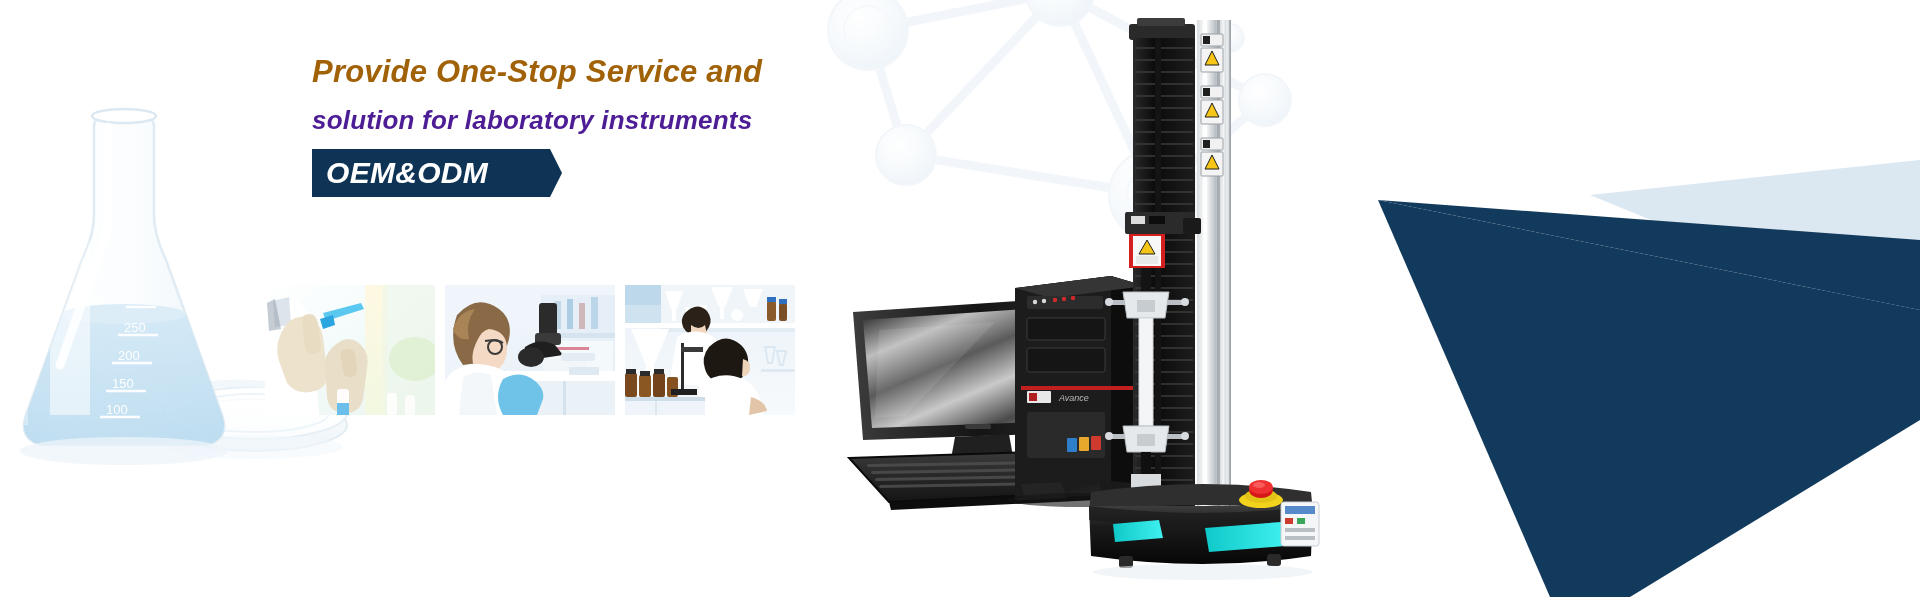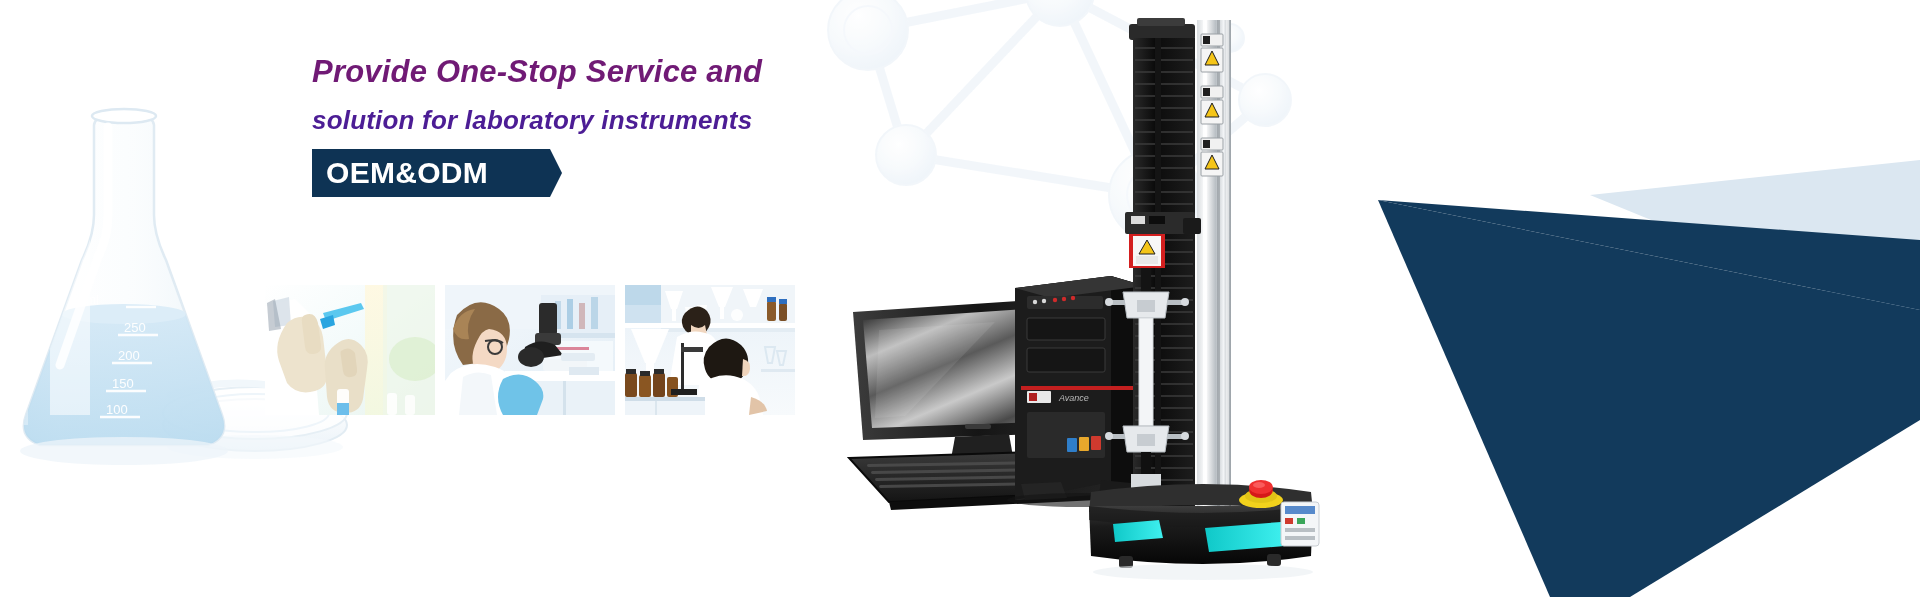--- a/index.html
+++ b/index.html
@@ -16,33 +16,33 @@
 
   
   .deco{position:absolute;right:0;top:0;width:620px;height:597px;pointer-events:none;}
 
   
   .glassware{position:absolute;left:-10px;top:95px;width:420px;height:400px;}
 
   
   .copy{position:absolute;left:312px;top:56px;width:640px;}
   .line1{
-    font-size:31px;font-weight:bold;font-style:italic;color:#701a75;
+    font-size:31px;font-weight:bold;font-style:italic;color:#a16207;
     letter-spacing:.2px;line-height:1.0;white-space:nowrap;
   }
   .line2{
     margin-top:20px;
     font-size:26px;font-weight:bold;font-style:italic;color:#4c1d95;
     letter-spacing:.2px;line-height:1.0;white-space:nowrap;
   }
   .badge-wrap{margin-top:16px;position:relative;height:48px;width:250px;}
   .badge-shape{position:absolute;left:0;top:0;width:250px;height:48px;}
   .badge-text{
     position:absolute;left:14px;top:7px;
-    font-size:30px;font-weight:bold;color:#ffffff;
+    font-size:30px;font-weight:bold;font-style:italic;color:#ffffff;
     letter-spacing:.3px;line-height:34px;white-space:nowrap;
   }
 
   
   .photos{position:absolute;left:265px;top:285px;display:flex;gap:10px;}
   .photo{width:170px;height:130px;position:relative;overflow:hidden;}
   .photo svg{display:block;}
 
   
   .hardware{position:absolute;left:845px;top:0px;width:560px;height:597px;}

